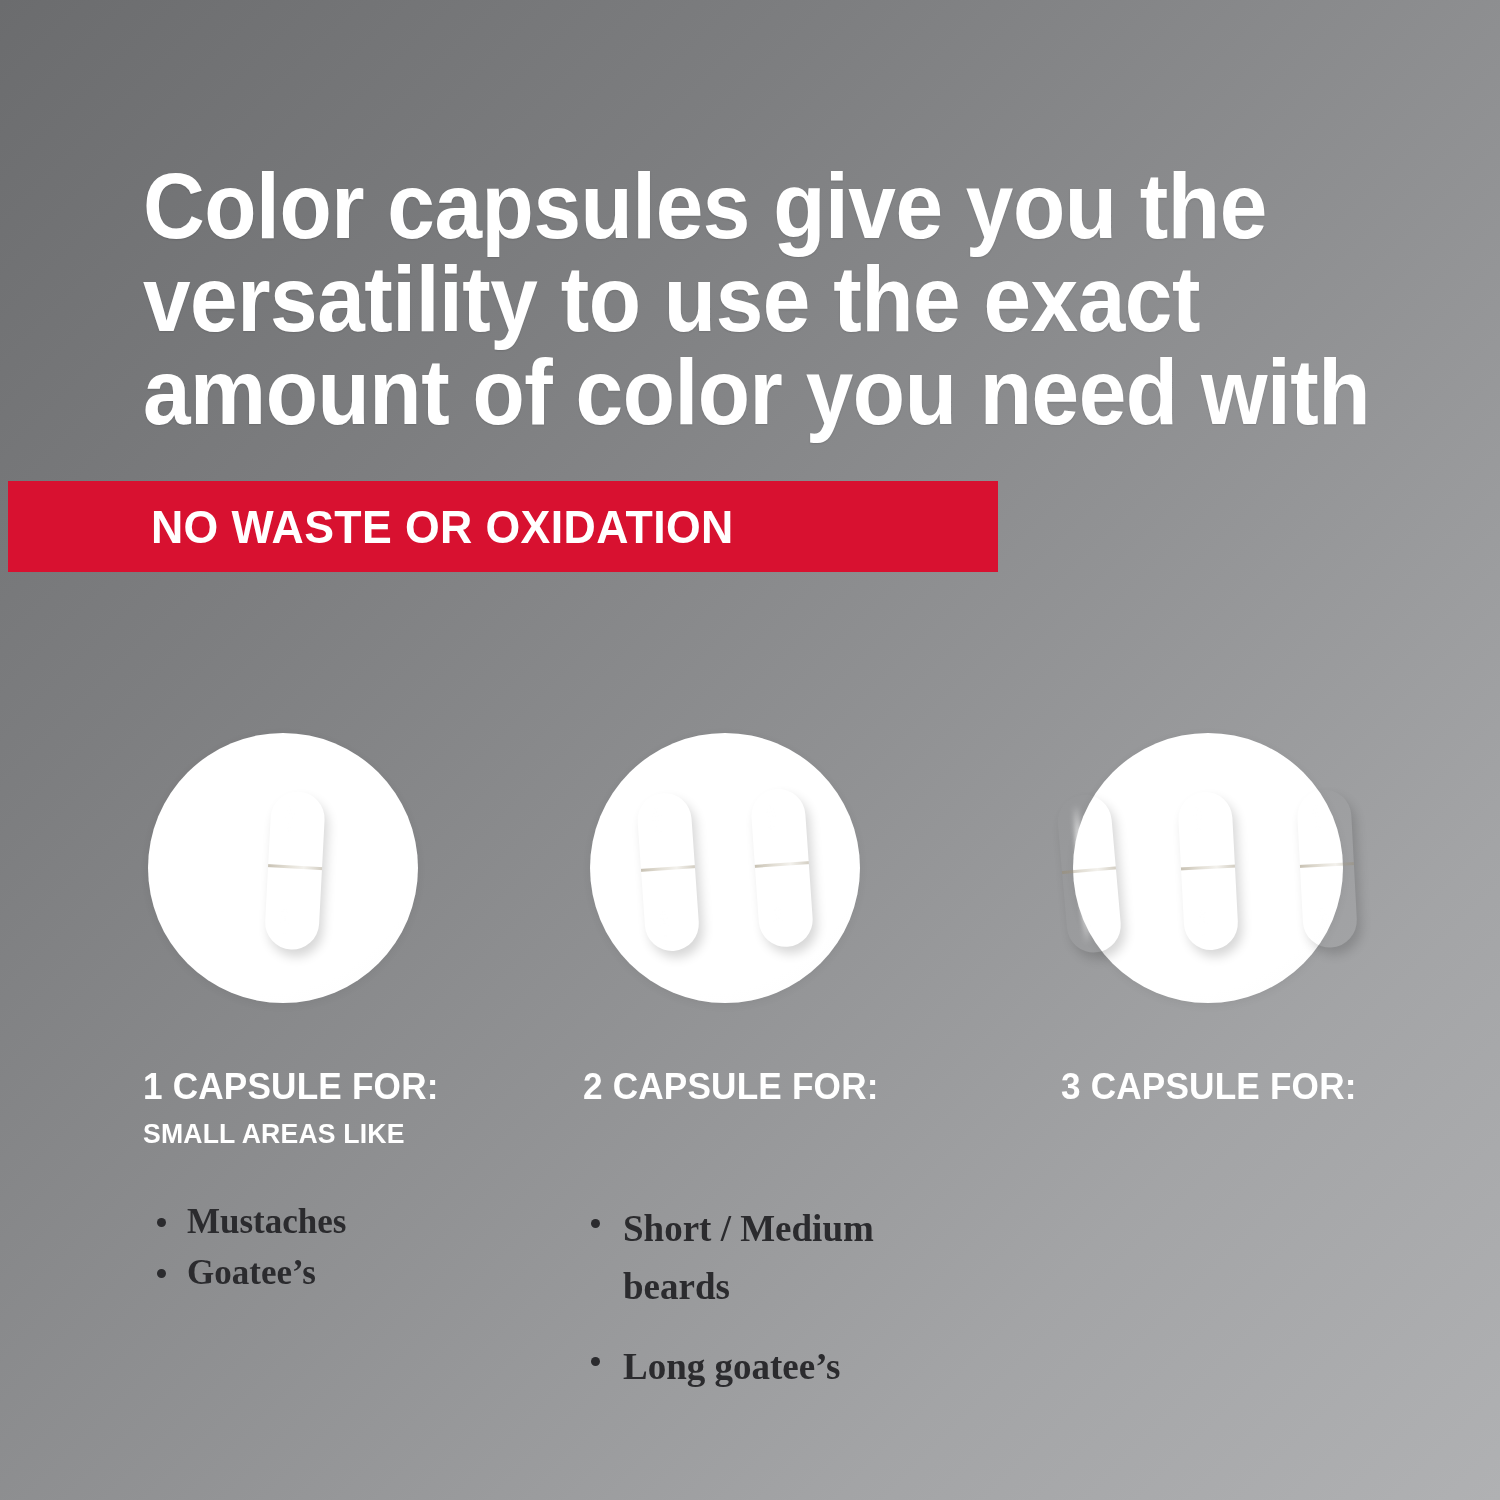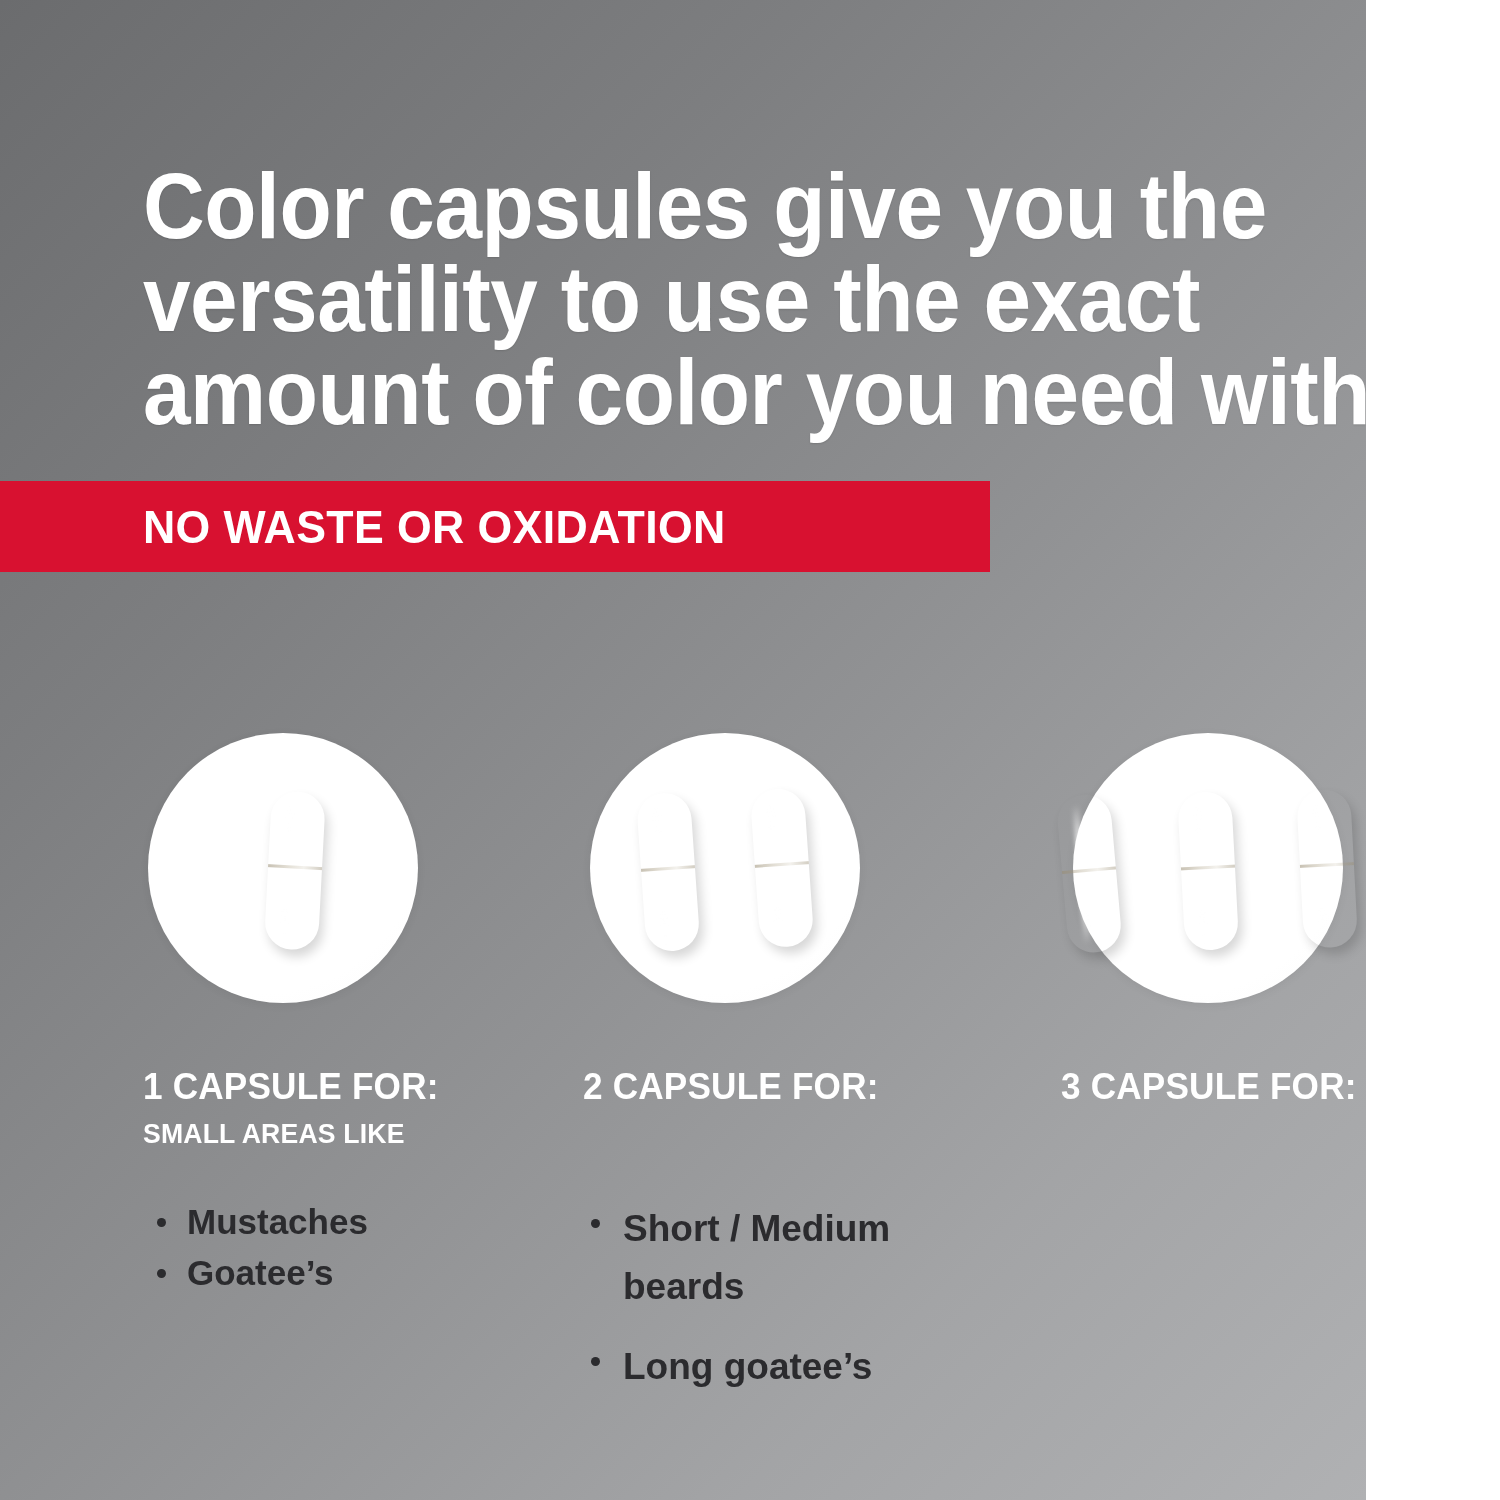--- a/index.html
+++ b/index.html
@@ -8,21 +8,21 @@
   }
   body {
     width: 1500px;
     height: 1500px;
     font-family: "Liberation Sans", sans-serif;
     overflow: hidden;
   }
 
   #page {
     position: relative;
-    width: 1366px;
+    width: 1500px;
     height: 1500px;
     background: linear-gradient(135deg, #6b6c6e 0%, #7d7e80 28%, #919294 55%, #a3a4a6 78%, #b0b1b3 100%);
     overflow: hidden;
   }
 
   
   #headline {
     position: absolute;
     left: 143px;
     top: 160px;
@@ -37,21 +37,21 @@
     letter-spacing: -0.5px;
     white-space: nowrap;
     transform: scaleX(0.93);
     transform-origin: left center;
     text-shadow: 0 1px 2px rgba(0,0,0,0.12);
   }
 
   
   #red-banner {
     position: absolute;
-    left: 0px;
+    left: 8px;
     top: 481px;
     width: 990px;
     height: 91px;
     background: #d81130;
     display: flex;
     align-items: center;
   }
   #red-banner-text {
     margin-left: 143px;
     color: #ffffff;
@@ -188,21 +188,21 @@
     padding: 0;
     list-style: none;
   }
   .col-1 .bullet-list { margin-top: 50px; }
   .col-2 .bullet-list { margin-top: 92px; }
   .col-3 .bullet-list { margin-top: 92px; }
 
   .bullet-item {
     position: relative;
     color: #2b2b2e;
-    font-family: Liberation Sans, sans-serif;
+    font-family: Liberation Serif, serif;
     font-weight: bold;
     font-size: 35px;
     line-height: 44px;
     padding-left: 44px;
     margin-bottom: 7px;
   }
   .col-2 .bullet-item, .col-3 .bullet-item {
     font-size: 37px;
     line-height: 58px;
     margin-bottom: 22px;

